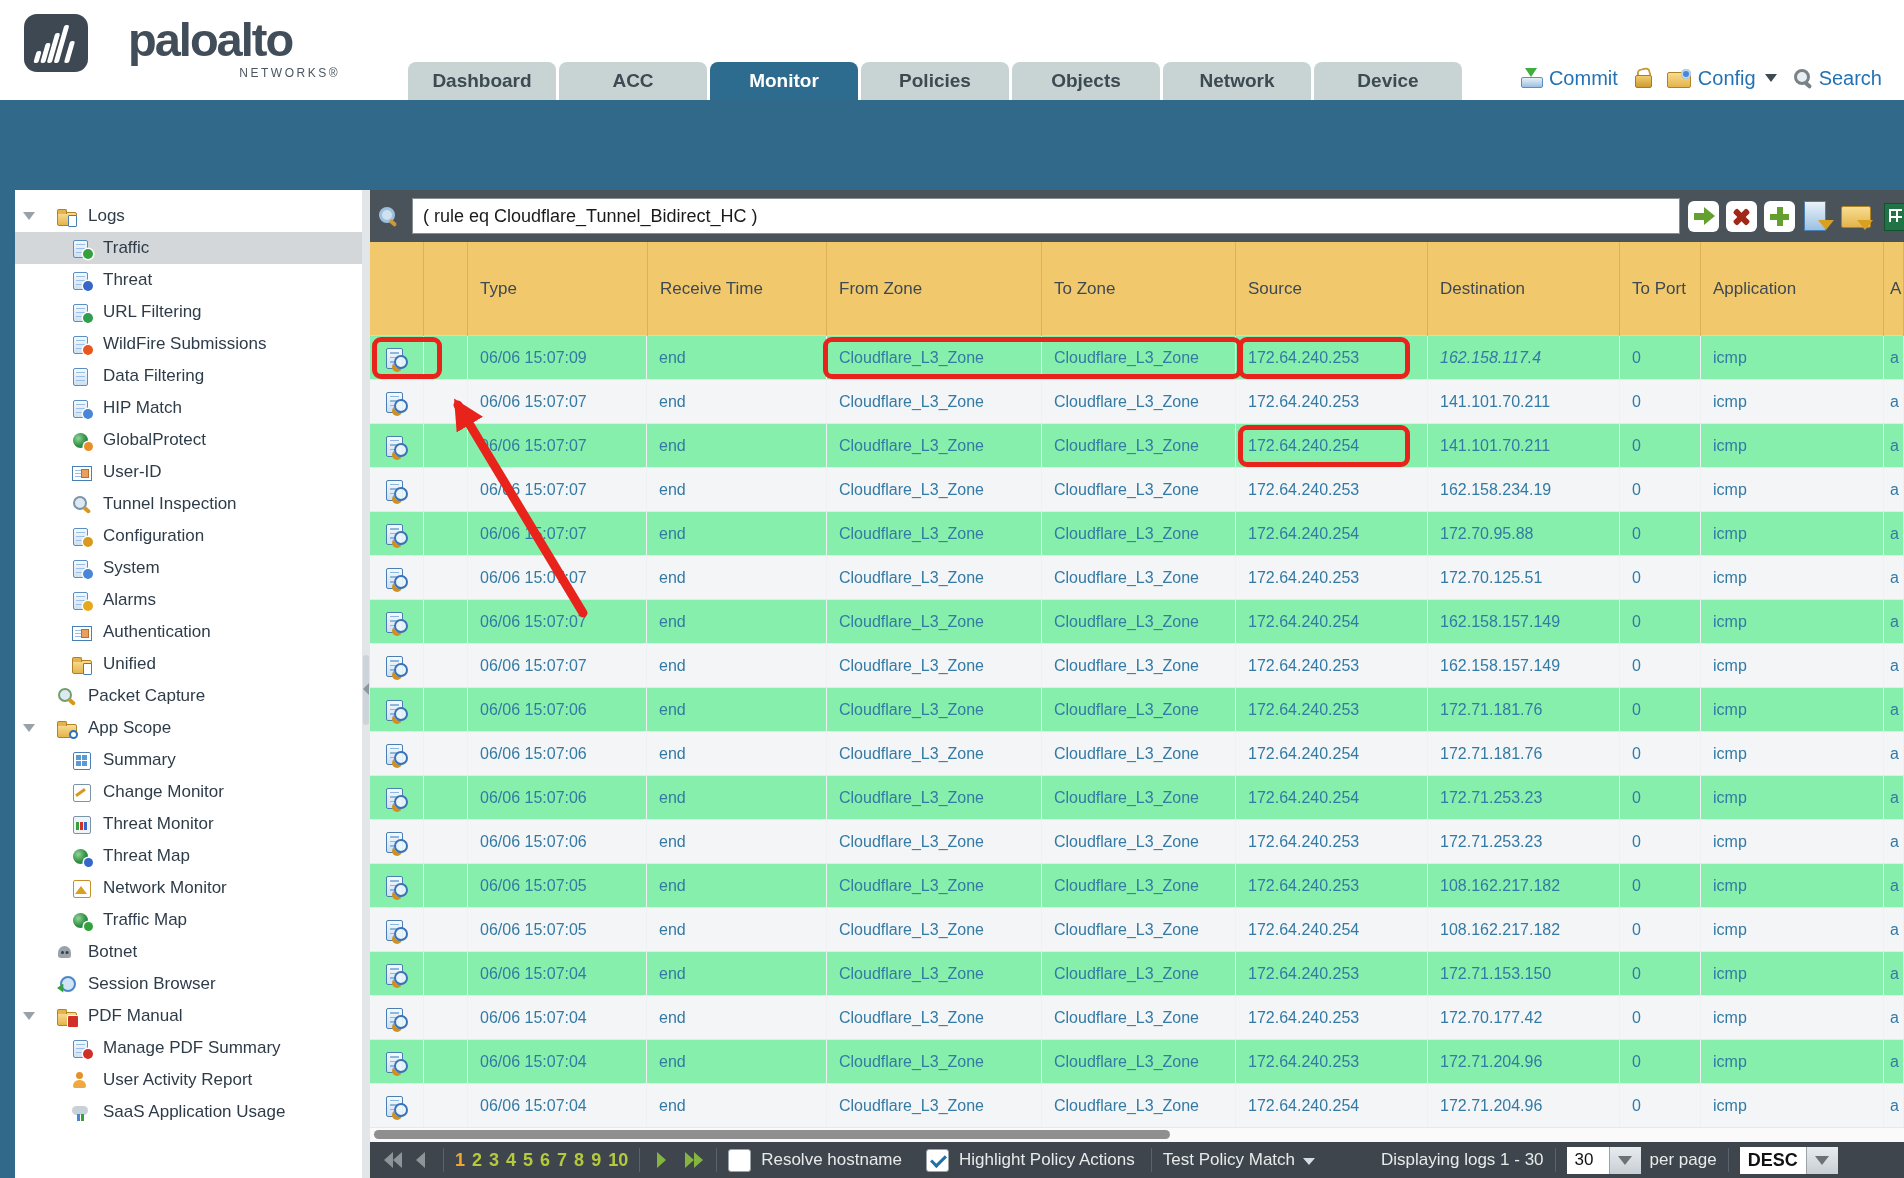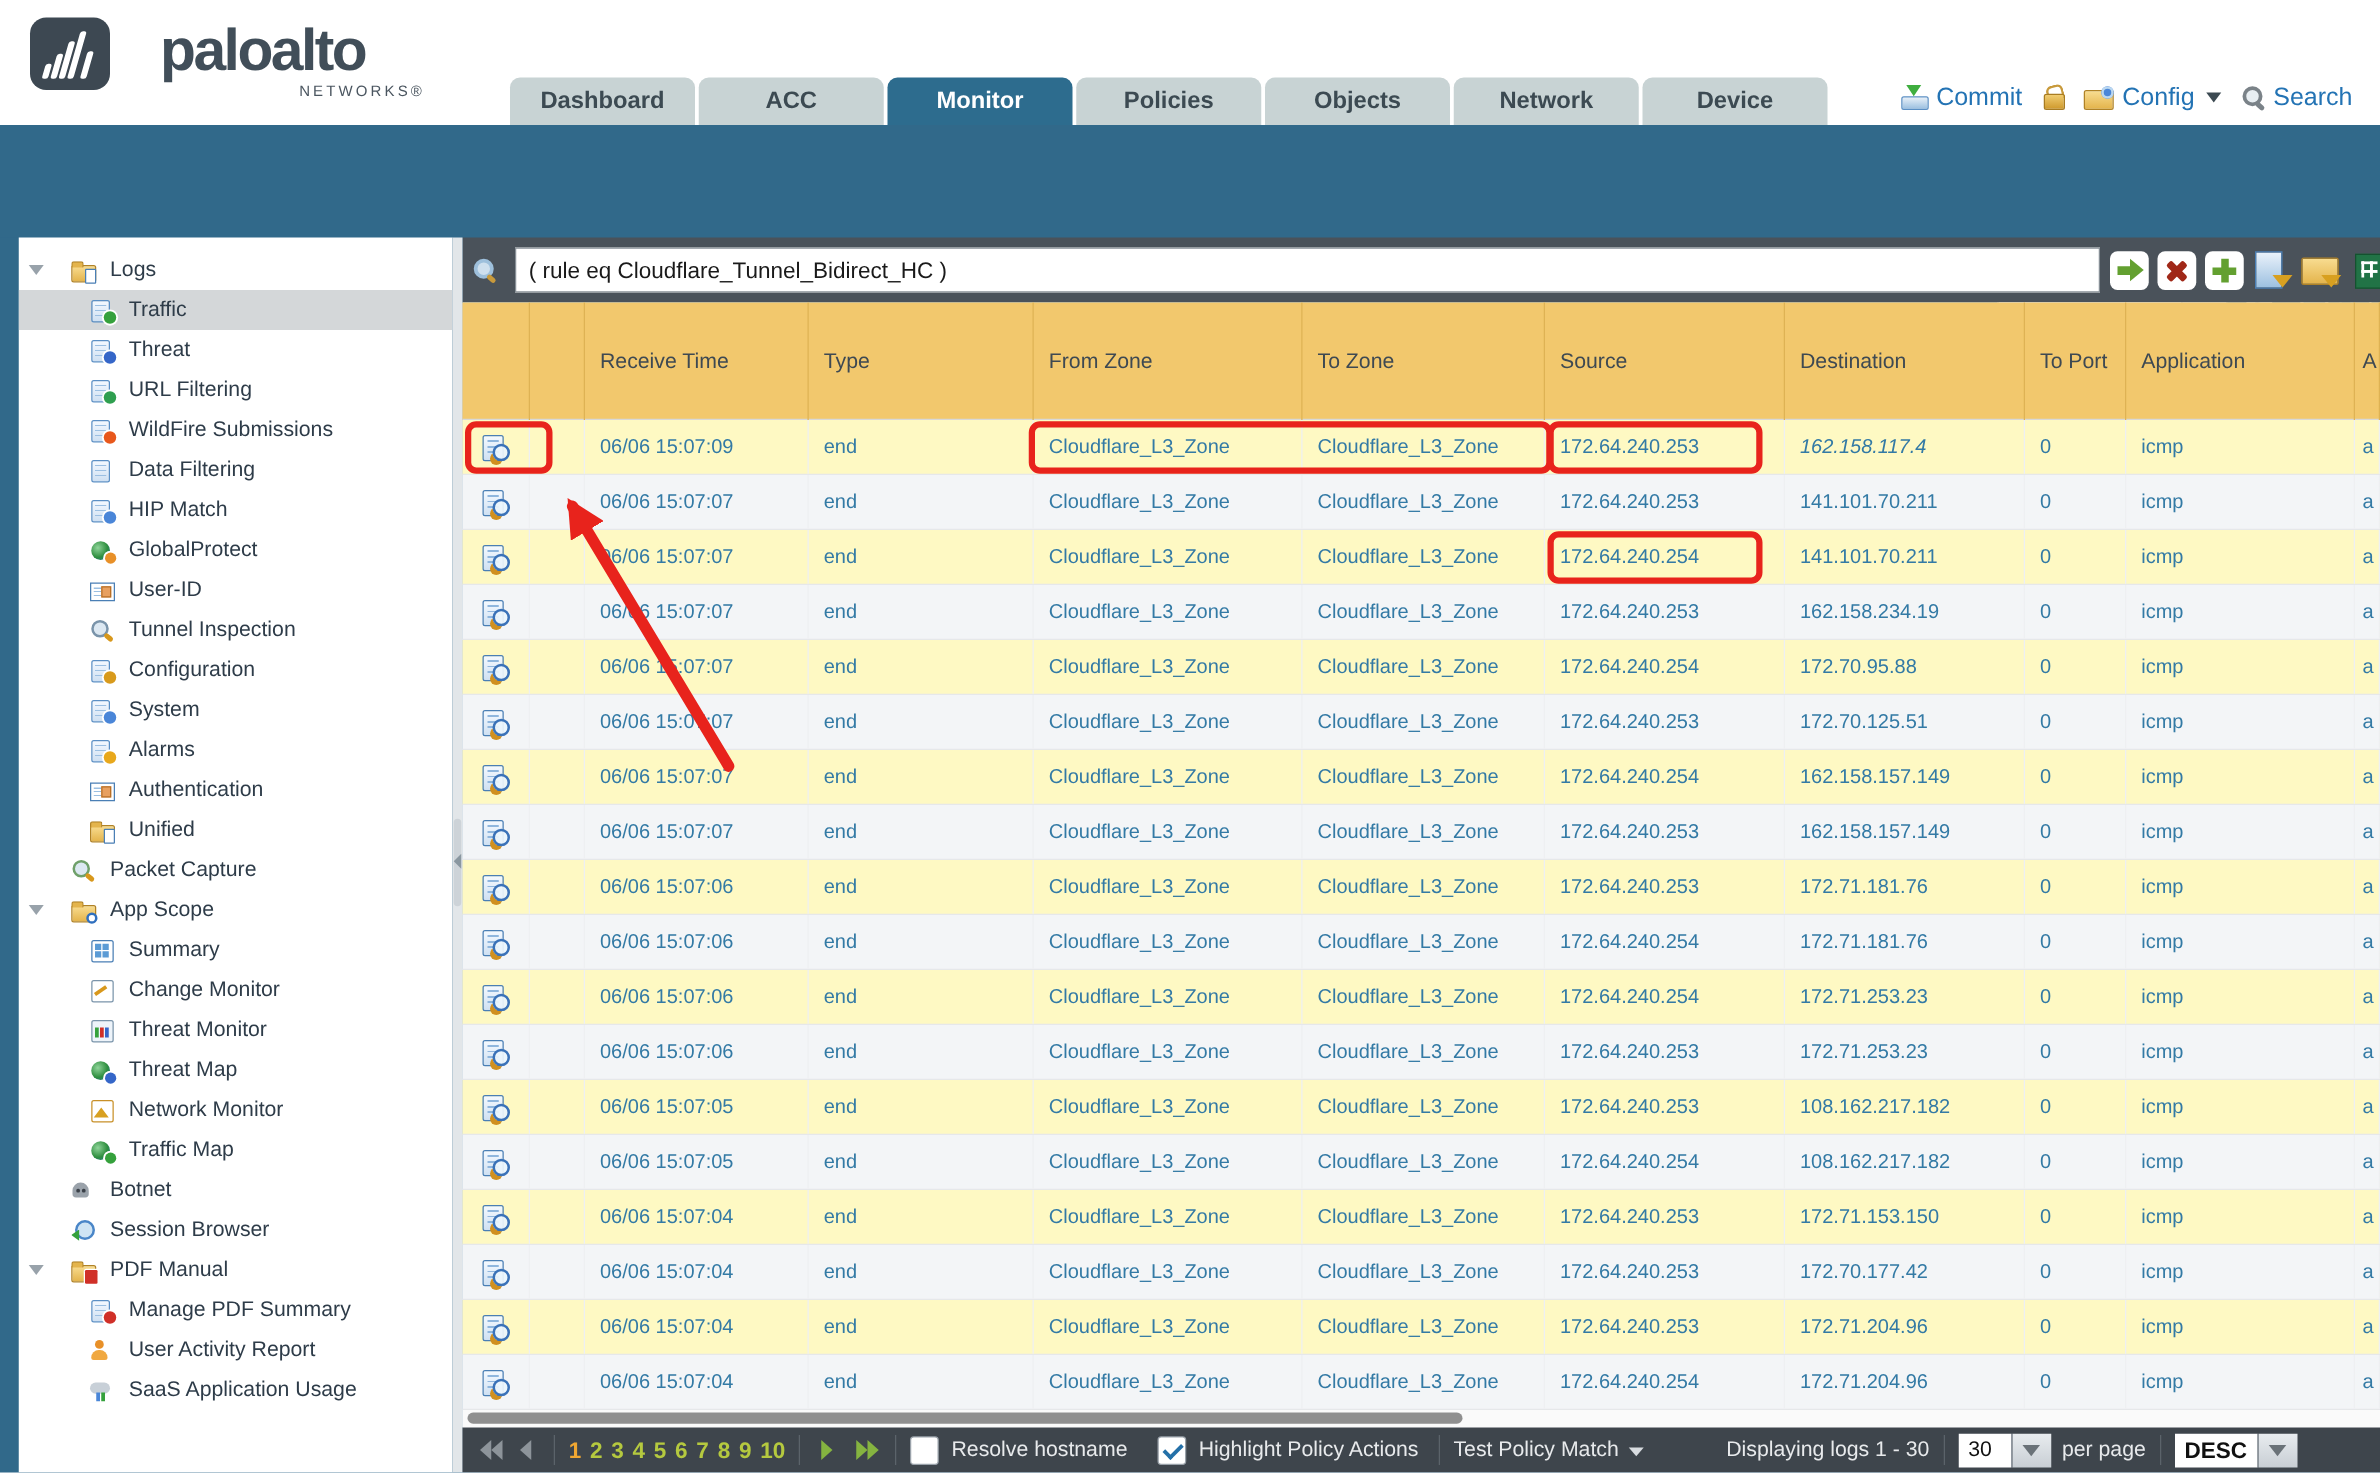--- a/index.html
+++ b/index.html
@@ -199,21 +199,21 @@
   .i-saas-application-usage::after { content:""; position:absolute; left:5px; bottom:0; width:3px; height:7px;
     background:#4a86d8; box-shadow:4px 0 0 #35a13c; }
 
   
   .table-area { position:absolute; left:370px; top:242px; width:1534px; height:936px; background:#fff; }
   .thead { position:absolute; left:0; top:0; width:1534px; height:94px; background:#f2c86d;
     display:flex; border-bottom:1px solid #d8d8d8; }
   .th { height:94px; display:flex; align-items:center; padding-left:12px; font-size:17px; color:#3e4952;
     border-right:1px solid #deb254; overflow:hidden; flex:none; cursor:pointer; }
   .tbody { position:absolute; left:0; top:94px; width:1534px; }
-  .tr { display:flex; height:44px; border-bottom:1px solid #e6e8ea; background:#fef9c3; }
+  .tr { display:flex; height:44px; border-bottom:1px solid #e6e8ea; background:#86efac; }
   .tr.alt { background:#f3f5f7; }
   .td { height:43px; display:flex; align-items:center; padding-left:12px; font-size:16px; color:#337aa5;
     border-right:1px solid #eef0f2; overflow:hidden; flex:none; white-space:nowrap; }
   .td.c-icon { justify-content:center; padding-left:0; }
   .log-ic { position:relative; width:23px; height:20px; display:inline-block; cursor:pointer; }
   .log-ic::before { content:""; position:absolute; left:1px; top:0; width:15px; height:19px;
     background:repeating-linear-gradient(#8fb6dd 0 1.5px, transparent 1.5px 4.5px) 3px 3px/9px 13px no-repeat,
       linear-gradient(#f4f9ff,#cfe0f2); border:1px solid #4a7fb5; border-radius:2px; }
   .log-ic::after { content:""; position:absolute; right:0; bottom:-1px; width:10px; height:10px;
     border:2px solid #3a72b8; border-radius:50%; background:rgba(235,245,252,.92);
@@ -468,22 +468,22 @@
     </div>
 </aside>
 <div class="splitter">
   <span class="grip"></span>
 </div>
 
 <main class="table-area">
   <div class="thead" id="thead">
       <div class="th" style="width: 54px;"></div>
       <div class="th" style="width: 44px;"></div>
+      <div class="th" style="width: 180px;">Type</div>
       <div class="th" style="width: 179px;">Receive Time</div>
-      <div class="th" style="width: 180px;">Type</div>
       <div class="th" style="width: 215px;">From Zone</div>
       <div class="th" style="width: 194px;">To Zone</div>
       <div class="th" style="width: 192px;">Source</div>
       <div class="th" style="width: 192px;">Destination</div>
       <div class="th" style="width: 81px;">To Port</div>
       <div class="th" style="width: 183px;">Application</div>
       <div class="th" style="width: 20px; padding-left: 6px;">A</div>
     </div>
   <div class="tbody" id="tbody">
       <div class="tr">

